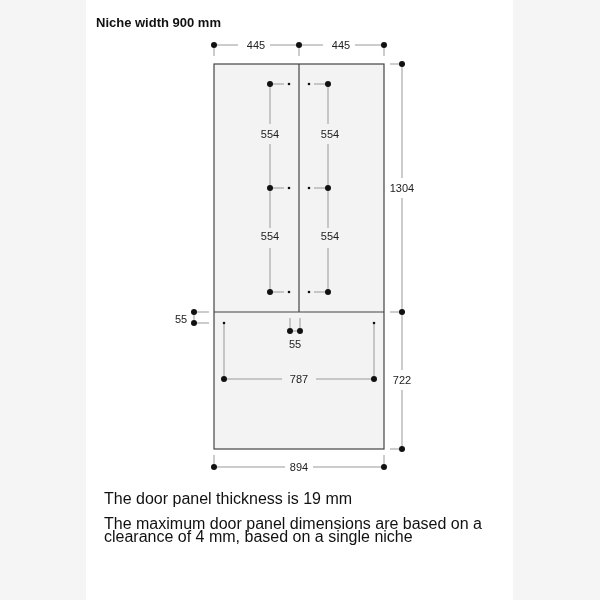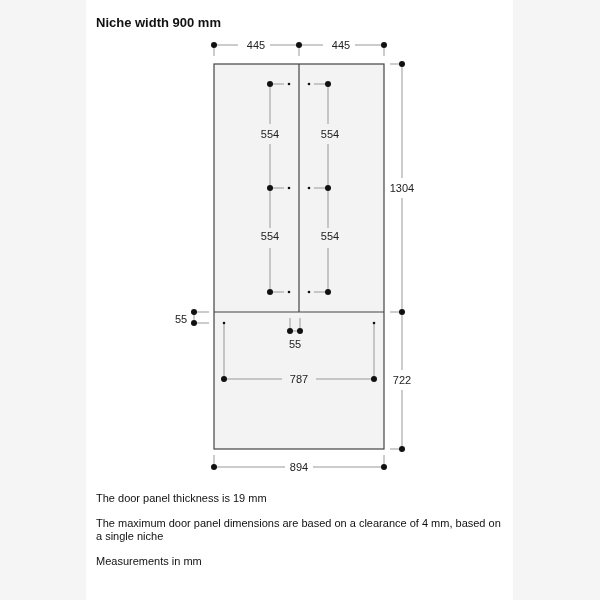--- a/index.html
+++ b/index.html
@@ -9,21 +9,21 @@
   }
   .page {
     position: absolute; left: 86px; top: 0; width: 427px; height: 600px; background: #ffffff;
   }
   .title {
     position: absolute; left: 96px; top: 15px; font-size: 13px; font-weight: bold; color: #111;
     margin: 0;
   }
   svg.diagram { position: absolute; left: 0; top: 0; }
   .dimtext { font-family: "Liberation Sans", sans-serif; font-size: 11px; fill: #222; }
-  .notes { position: absolute; left: 96px; top: 492px; width: 410px; font-size: 11px; color: #111; line-height: 13px; }
+  .notes { position: absolute; left: 104px; top: 492px; width: 410px; font-size: 16px; color: #111; line-height: 13px; }
   .notes p { margin: 0 0 12px 0; }
 </style>
 </head>
 <body>
 
 <div class="page"></div>
 
 <h1 class="title">Niche width 900 mm</h1>
 
 <svg class="diagram" width="600" height="600" viewBox="0 0 600 600">
@@ -135,14 +135,13 @@
     <line x1="313" y1="467" x2="384" y2="467" stroke="#999" stroke-width="1"></line>
     <circle cx="214" cy="467" r="3" fill="#111"></circle>
     <circle cx="384" cy="467" r="3" fill="#111"></circle>
     <text class="dimtext" x="299" y="471" text-anchor="middle">894</text>
   </g>
 </svg>
 
 <div class="notes">
   <p>The door panel thickness is 19 mm</p>
   <p>The maximum door panel dimensions are based on a clearance of 4 mm, based on a single niche</p>
-  <p>Measurements in mm</p>
 </div>
 
 </body></html>

